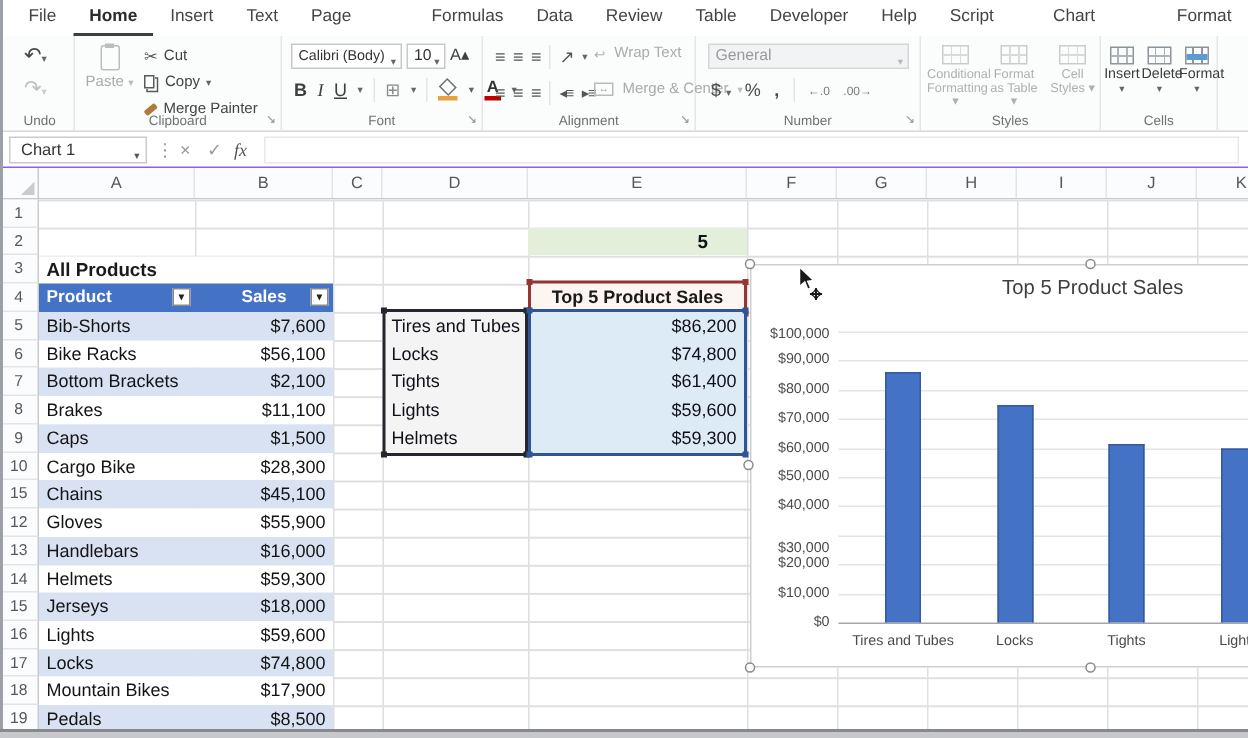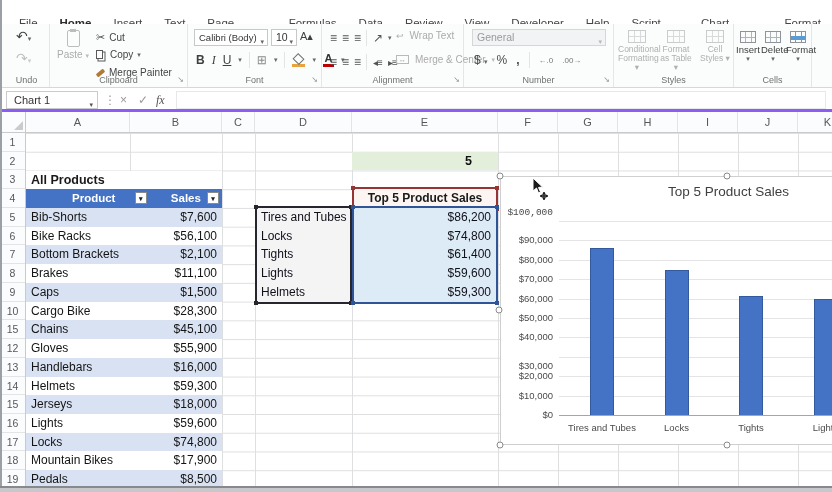--- a/index.html
+++ b/index.html
@@ -2,21 +2,21 @@
 <html><head>
 <meta charset="utf-8">
 <style>
   * { margin:0; padding:0; box-sizing:border-box; }
   html,body { width:832px; height:492px; overflow:hidden; }
   body { position:relative; font-family:"Liberation Sans",sans-serif; background:#fff; color:#333; }
 
   
   #tabbar { position:absolute; left:0; top:0; width:832px; height:24px; background:#fff;
             display:flex; align-items:stretch; padding-left:8px; }
-  .tab { font-size:11.5px; color:#444; padding:12px 11px; line-height:23px; cursor:default; }
+  .tab { font-size:11.5px; color:#444; padding:0 11px; line-height:23px; cursor:default; }
   .tab.active { font-weight:700; color:#2b2b2b; border-bottom:2.5px solid #3e3e3e; }
 
   
   #ribbon { position:absolute; left:0; top:24px; width:832px; height:64px; background:#FBFCFC;
             border-bottom:1px solid #D5D7D9; display:flex; padding-left:4px; }
   .rgroup { position:relative; height:100%; border-right:1px solid #E4E6E8; flex:0 0 auto; }
   .glabel { position:absolute; bottom:2px; left:0; width:100%; text-align:center;
             font-size:9px; color:#707070; }
   .launcher { position:absolute; right:3px; bottom:3px; font-size:8px; color:#909090; }
   .dd { font-size:7px; color:#666; }
@@ -63,21 +63,21 @@
   .cbtn { position:absolute; top:7px; width:24px; text-align:center; }
   .cicon { width:16px; height:12px; margin:0 auto 1px; border:1px solid #8E9499;
            background-image:linear-gradient(to right,transparent 4px,#AEB4B9 4px,#AEB4B9 5px,transparent 5px,transparent 10px,#AEB4B9 10px,#AEB4B9 11px,transparent 11px),
                             linear-gradient(to bottom,transparent 5px,#AEB4B9 5px,#AEB4B9 6px,transparent 6px); }
   .cicon.fmt { background-image:linear-gradient(to bottom,transparent 4px,#5B9BD5 4px,#5B9BD5 8px,transparent 8px),
                linear-gradient(to right,transparent 4px,#8E9499 4px,#8E9499 5px,transparent 5px,transparent 10px,#8E9499 10px,#8E9499 11px,transparent 11px); }
   .cbtn .blabel { font-size:9.5px; color:#3d3d3d; }
 
   
   #fbar { position:absolute; left:0; top:88px; width:832px; height:24px; background:#fff;
-          border-bottom:3px solid #8b5cf6; }
+          border-bottom:1px solid #8b5cf6; }
   #namebox { position:absolute; left:6px; top:3px; width:92px; height:18px; border:1px solid #C9CBCD;
              font-size:11px; color:#333; padding-left:7px; line-height:16px; background:#fff; }
   #namebox .dd { position:absolute; right:4px; top:5px; color:#555; }
   .fico { position:absolute; top:3px; height:18px; line-height:18px; font-size:12px; color:#9a9a9a; }
   #fx-input { position:absolute; left:176px; top:3px; width:650px; height:18px; border:1px solid #E6E8EA; background:#fff; }
 
   
   #cheaders { position:absolute; left:0; top:112px; width:832px; height:21px; background:#FBFCFD;
               border-bottom:1px solid #C8CACC; }
   .chead { position:absolute; top:0; height:20px; line-height:20px; text-align:center;
@@ -92,21 +92,21 @@
            border-bottom:1px solid #E2E4E6; }
   #grid-body { position:absolute; left:26px; top:133px; width:806px; height:356px; background:#fff;
                background-image:linear-gradient(#DDDFE1 1px, transparent 1px);
                background-size:100% 18.74px; }
   .vgrid { position:absolute; top:133px; height:355px; width:1px; background:#DDDFE1; }
 
   
   #a3 { position:absolute; left:26px; top:170.5px; width:196px; height:18.74px; line-height:18.74px;
         font-size:12.5px; font-weight:700; color:#1a1a1a; padding-left:5px; background:#fff; z-index:3; }
   #ptable { position:absolute; left:26px; top:189.2px; width:196px; z-index:3; }
-  #phead { display:flex; height:18.74px; background:#4472C4; color:#fff; font-weight:700; font-size:11.5px;padding-left:41px; }
+  #phead { display:flex; height:18.74px; background:#4472C4; color:#fff; font-weight:700; font-size:11.5px; }
   #phead .hc { position:relative; line-height:18.74px; }
   .filter-btn { position:absolute; right:3px; top:3px; width:12px; height:12px; background:#fff;
                 border:1px solid #8a8a8a; font-size:7px; line-height:11px; text-align:center; color:#222; }
   .prow { display:flex; height:18.74px; font-size:12px; color:#141414; background:#fff; }
   .prow.band { background:#D9E2F3; }
   .pname { width:104px; padding-left:5px; line-height:18.74px; }
   .psales { width:92px; padding-right:5px; text-align:right; line-height:18.74px; }
 
   
   #e2cell { position:absolute; left:352px; top:151.7px; width:146px; height:18.74px; background:#E3EFDA;
@@ -149,21 +149,21 @@
 
 <div id="tabbar">
     <div class="tab">File</div>
     <div class="tab active">Home</div>
     <div class="tab">Insert</div>
     <div class="tab">Text</div>
     <div class="tab">Page Layout</div>
     <div class="tab">Formulas</div>
     <div class="tab">Data</div>
     <div class="tab">Review</div>
-    <div class="tab">View</div>
+    <div class="tab">Table</div>
     <div class="tab">Developer</div>
     <div class="tab">Help</div>
     <div class="tab">Script Lab</div>
     <div class="tab">Chart Design</div>
     <div class="tab">Format</div>
   </div>
 
 <div id="ribbon">
 
   <div class="rgroup" style="width:46px">
@@ -461,21 +461,21 @@
     <div class="cdot" style="background: rgb(47, 85, 151); inset: -3px auto auto -3px;"></div>
     <div class="cdot" style="background: rgb(47, 85, 151); inset: -3px -3px auto auto;"></div>
     <div class="cdot" style="background: rgb(47, 85, 151); inset: auto auto -3px -3px;"></div>
     <div class="cdot" style="background: rgb(47, 85, 151); inset: auto -3px -3px auto;"></div>
   </div>
 
 <div id="chart">
   <div id="chart-title">Top 5 Product Sales</div>
   <div id="chart-plot">
       <div class="gridline" style="top: 44px;"></div>
-      <div class="ytick" style="top: 30px; font-family: Liberation Mono, monospace;">$100,000</div>
+      <div class="ytick" style="top: 40px;">$100,000</div>
       <div class="gridline" style="top: 63.4px;"></div>
       <div class="ytick" style="top: 57.4px;">$90,000</div>
       <div class="gridline" style="top: 82.8px;"></div>
       <div class="ytick" style="top: 76.8px;">$80,000</div>
       <div class="gridline" style="top: 102.2px;"></div>
       <div class="ytick" style="top: 96.2px;">$70,000</div>
       <div class="gridline" style="top: 121.6px;"></div>
       <div class="ytick" style="top: 115.6px;">$60,000</div>
       <div class="gridline" style="top: 141px;"></div>
       <div class="ytick" style="top: 135px;">$50,000</div>

